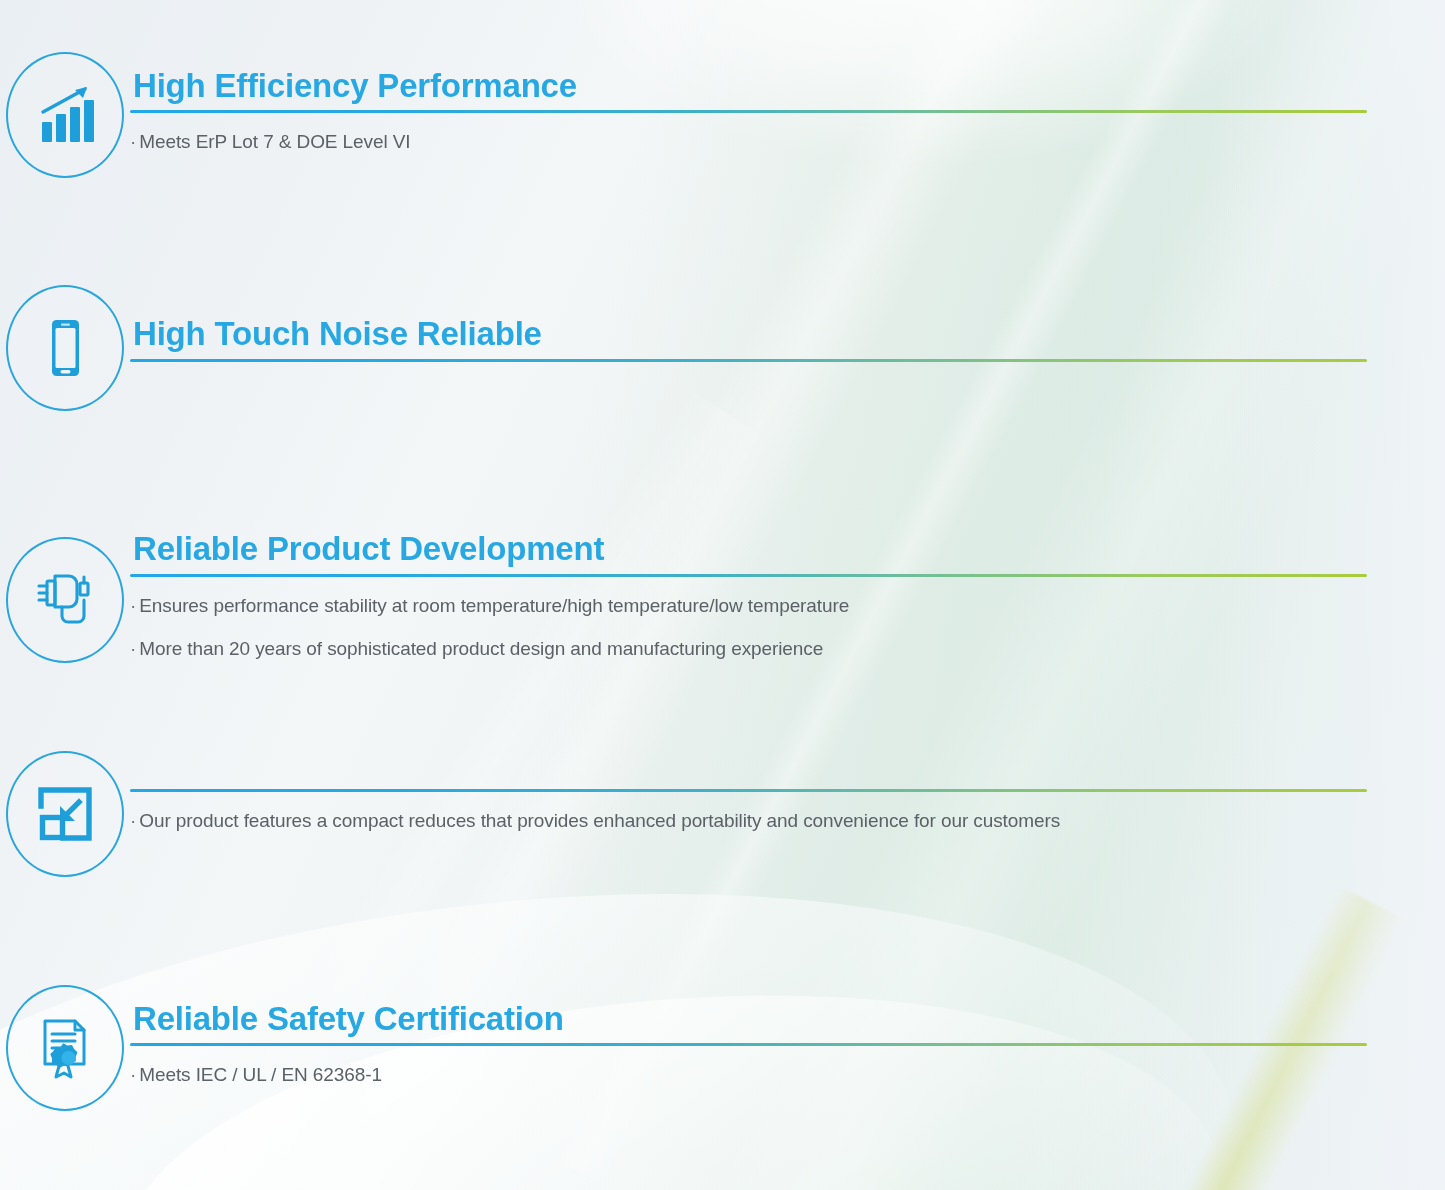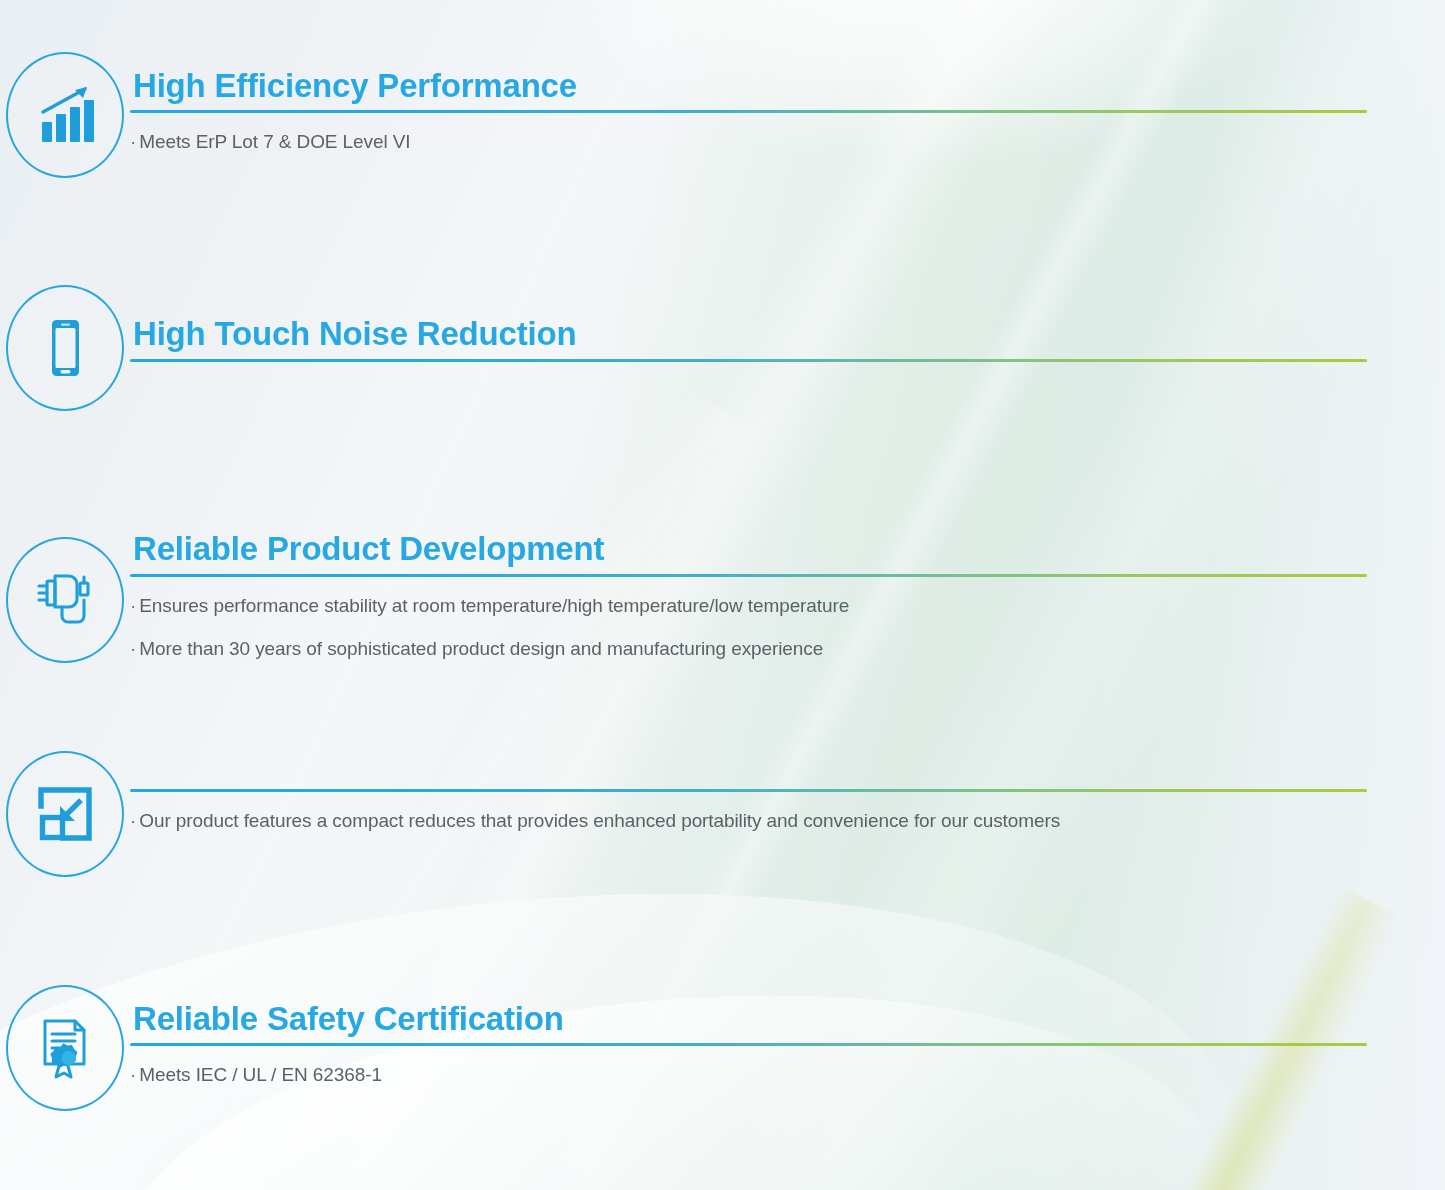--- a/index.html
+++ b/index.html
@@ -253,21 +253,21 @@
         <div class="icon-ring">
           <svg width="72" height="72" viewBox="0 0 72 72" aria-hidden="true">
             <rect x="23" y="8" width="27" height="56" rx="4.5" fill="#1f9fd9"></rect>
             <rect x="26.5" y="16" width="20" height="40" rx="1.5" fill="#eef3f6"></rect>
             <rect x="32" y="11.6" width="9" height="2.2" rx="1.1" fill="#bfe4f5"></rect>
             <rect x="31.5" y="58" width="10" height="3.4" rx="1.7" fill="#eef3f6"></rect>
           </svg>
         </div>
       </div>
       <div class="feature-body">
-        <div class="feature-title">High Touch Noise Reduction</div>
+        <div class="feature-title">High Touch Noise Reliable</div>
         <div class="rule"></div>
       </div>
     </div>
 
     <div class="feature" style="top:532px;">
       <div class="icon-wrap">
         <div class="icon-ring">
           <svg width="74" height="74" viewBox="0 0 74 74" aria-hidden="true">
             <g fill="none" stroke="#1f9fd9" stroke-width="3.1" stroke-linecap="round" stroke-linejoin="round">
               <path d="M27 13 h14 a8 8 0 0 1 8 8 v15 a8 8 0 0 1 -8 8 h-14 z"></path>
@@ -278,21 +278,21 @@
               <path d="M56 14 v6"></path>
             </g>
           </svg>
         </div>
       </div>
       <div class="feature-body">
         <div class="feature-title">Reliable Product Development</div>
         <div class="rule"></div>
         <ul class="bullets">
           <li class="bullet"><span class="dot">·</span><span>Ensures performance stability at room temperature/high temperature/low temperature</span></li>
-          <li class="bullet"><span class="dot">·</span><span>More than 30 years of sophisticated product  design and manufacturing experience</span></li>
+          <li class="bullet"><span class="dot">·</span><span>More than 20 years of sophisticated product  design and manufacturing experience</span></li>
         </ul>
       </div>
     </div>
 
     <div class="feature" style="top:747px;">
       <div class="icon-wrap">
         <div class="icon-ring">
           <svg width="70" height="70" viewBox="0 0 70 70" aria-hidden="true">
             <g fill="none" stroke="#1f9fd9" stroke-width="5.4" stroke-linecap="square">
               <path d="M11 27 V11 H59 V59 H33"></path>

